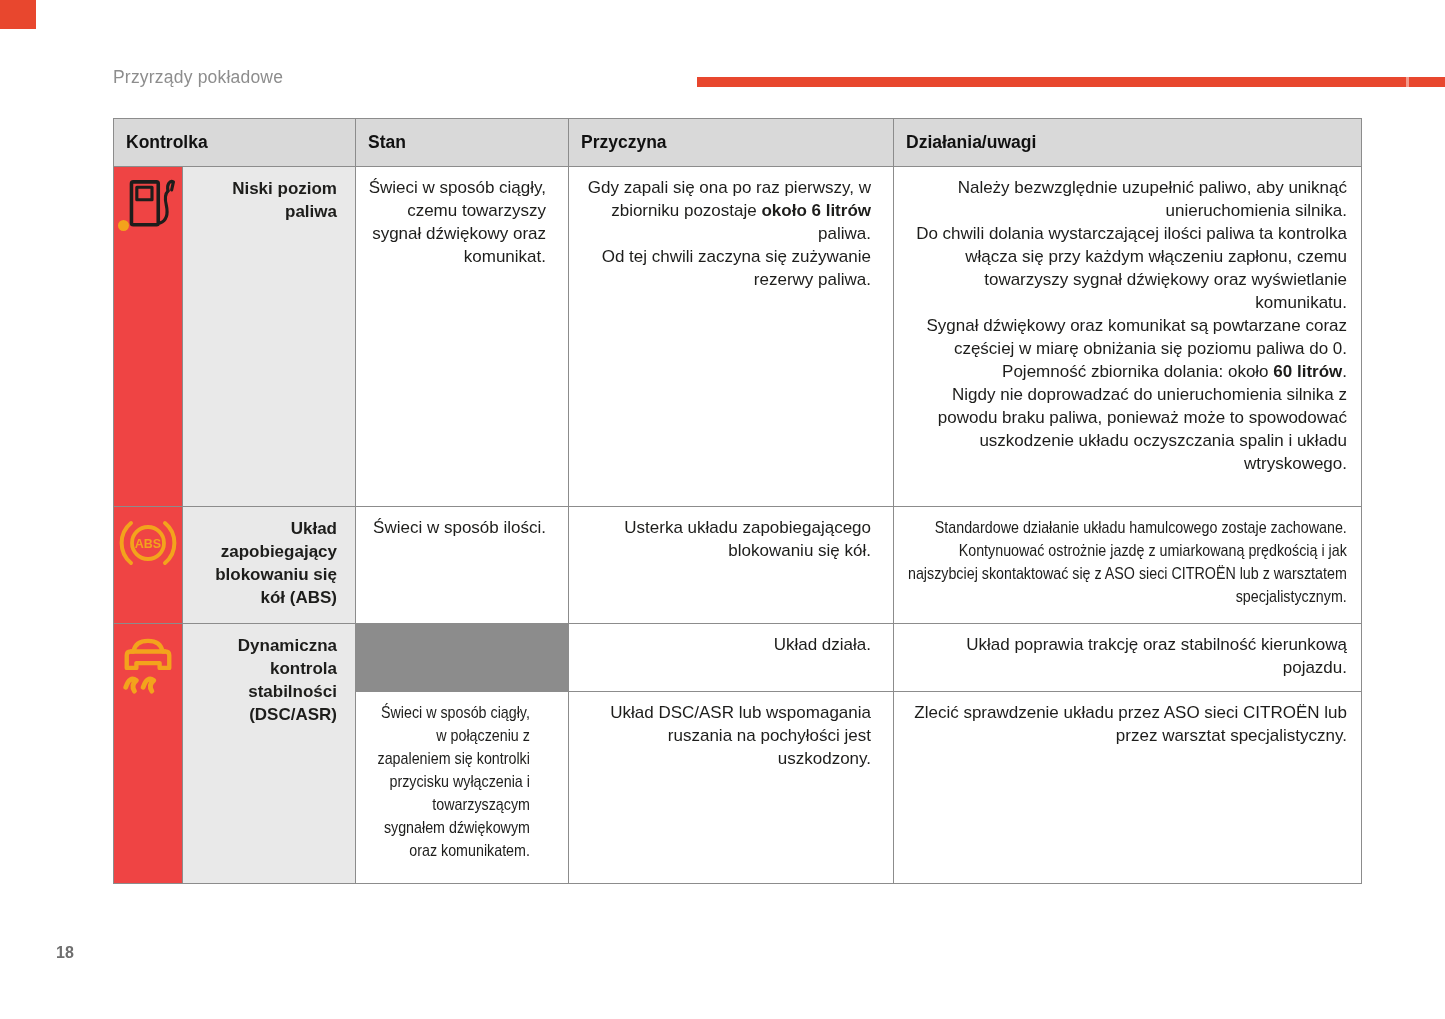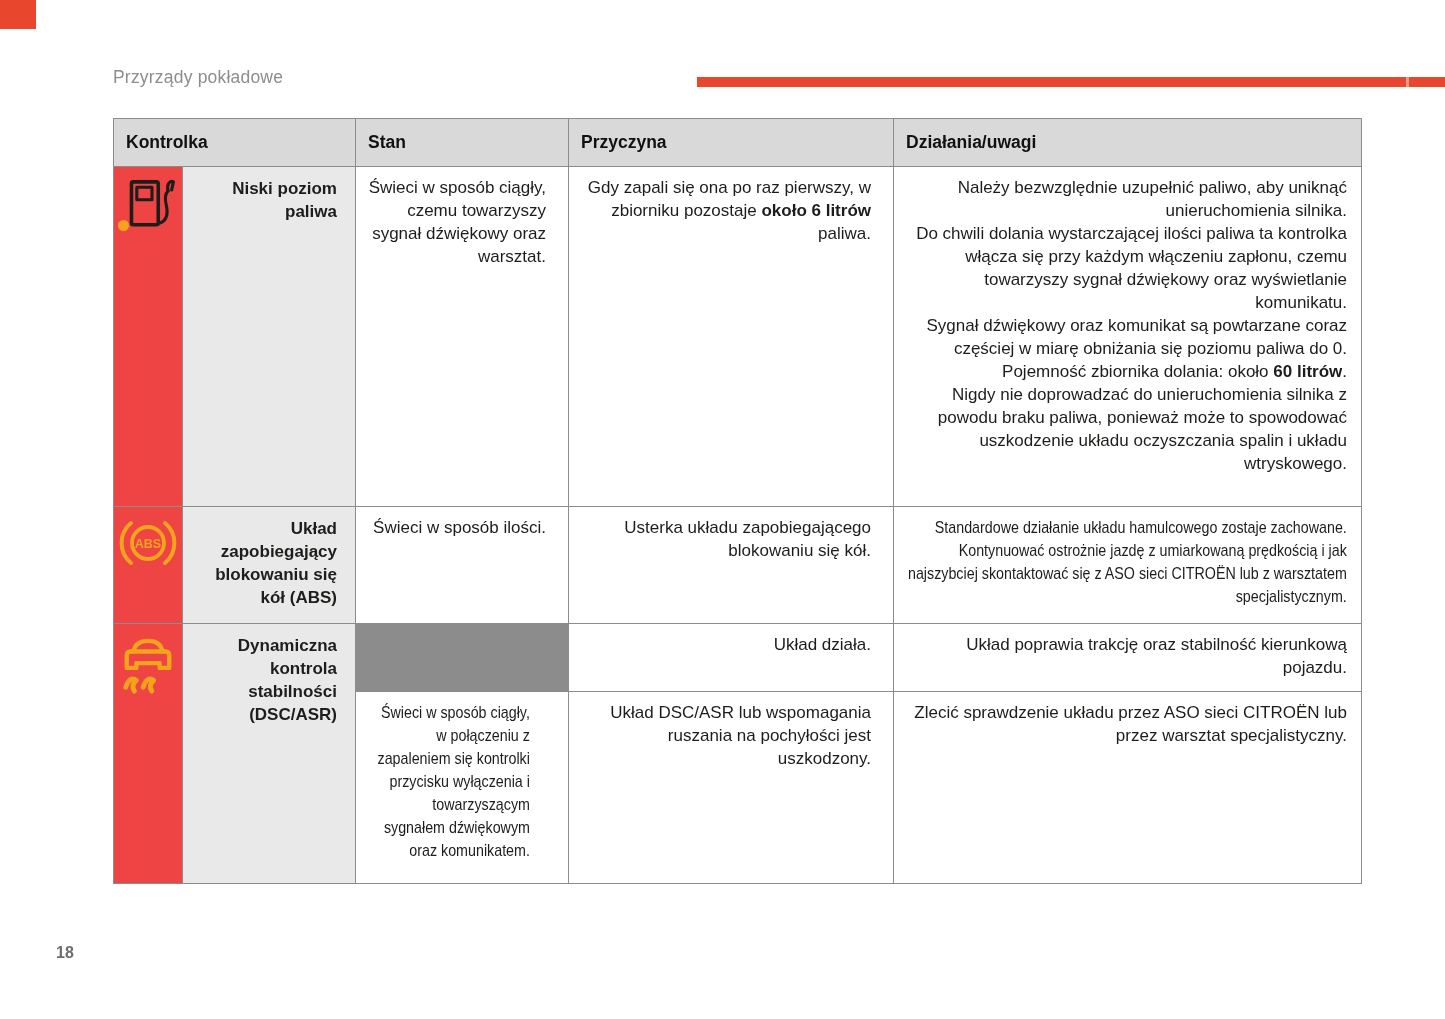--- a/index.html
+++ b/index.html
@@ -69,26 +69,27 @@
           <path d="M46 16 C44 9 48 4 52 6 L50 15" stroke-width="3.5"></path>
         </g>
       </svg>
       <div class="fuel-dot"></div>
     </div>
     <div class="cell lbl" style="grid-column:2;grid-row:2;">
       <span>Niski poziom paliwa</span>
     </div>
     <div class="cell" style="grid-column:3;grid-row:2;">
       <div class="txt">
-          <div class="para"><span>Świeci w sposób ciągły, czemu towarzyszy sygnał dźwiękowy oraz warsztat.</span></div>
+          <div class="para"><span>Świeci w sposób ciągły, czemu towarzyszy sygnał dźwiękowy oraz komunikat.</span></div>
         </div>
     </div>
     <div class="cell" style="grid-column:4;grid-row:2;">
       <div class="txt">
           <div class="para"><span>Gdy zapali się ona po raz pierwszy, w zbiorniku pozostaje </span><span style="font-weight: bold;">około 6 litrów</span><span> paliwa.</span></div>
+          <div class="para"><span>Od tej chwili zaczyna się zużywanie rezerwy paliwa.</span></div>
         </div>
     </div>
     <div class="cell" style="grid-column:5;grid-row:2;">
       <div class="txt wide">
           <div class="para"><span>Należy bezwzględnie uzupełnić paliwo, aby uniknąć unieruchomienia silnika.</span></div>
           <div class="para"><span>Do chwili dolania wystarczającej ilości paliwa ta kontrolka włącza się przy każdym włączeniu zapłonu, czemu towarzyszy sygnał dźwiękowy oraz wyświetlanie komunikatu.</span></div>
           <div class="para"><span>Sygnał dźwiękowy oraz komunikat są powtarzane coraz częściej w miarę obniżania się poziomu paliwa do 0.</span></div>
           <div class="para"><span>Pojemność zbiornika dolania: około </span><span style="font-weight: bold;">60 litrów</span><span>.</span></div>
           <div class="para"><span>Nigdy nie doprowadzać do unieruchomienia silnika z powodu braku paliwa, ponieważ może to spowodować uszkodzenie układu oczyszczania spalin i układu wtryskowego.</span></div>
         </div>

